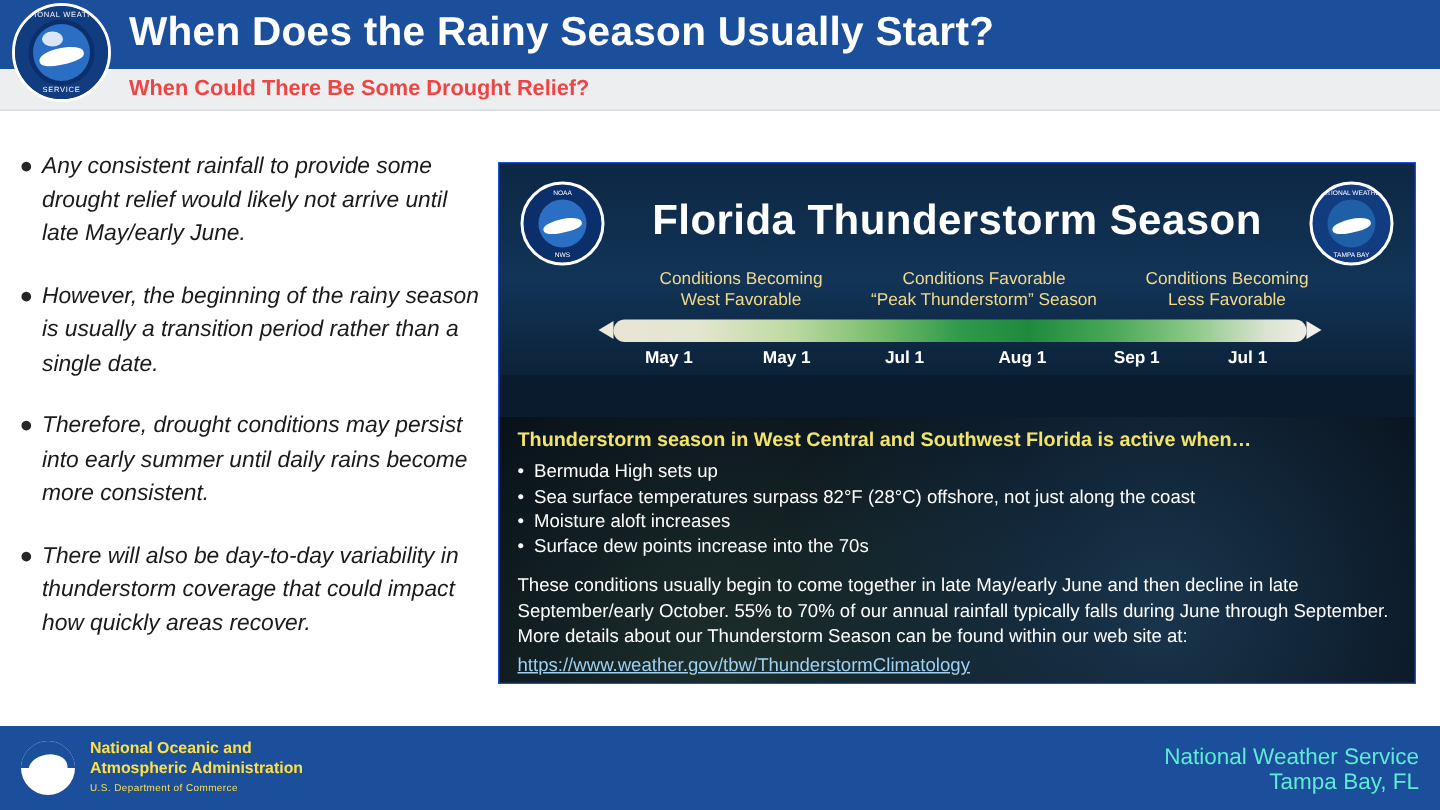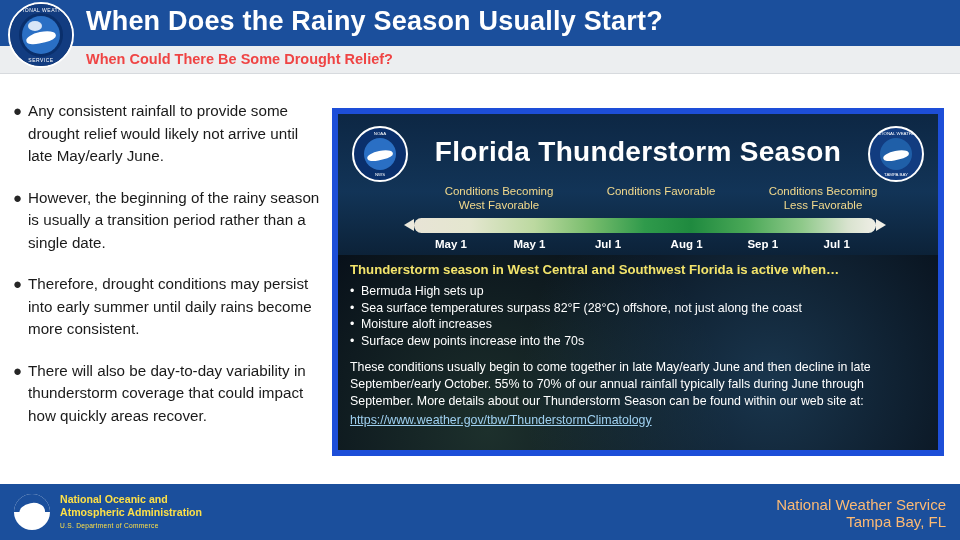--- a/index.html
+++ b/index.html
@@ -89,28 +89,29 @@
   .bullet .dot {
     flex: 0 0 18px;
     font-size: 15px; line-height: 22px; color: #262626;
     text-align: left;
     padding-left: 3px;
   }
   .bullet .btext {
     font-size: 15.2px;
     line-height: 22.5px;
     color: #1a1a1a;
+    font-style: italic;
   }
 
   
   .panel {
     position: absolute; top: 108px; left: 332px;
     width: 612px; height: 348px;
     background: #0b1b2e;
-    border: 6px solid #1d4ed8;
+    border: 1px solid #1d4ed8;
     overflow: hidden;
   }
   .panel-top {
     position: relative;
     width: 100%; height: 141px;
     background: linear-gradient(180deg, #0d2744 0%, #123457 55%, #0c2238 100%);
   }
   .panel-title {
     position: absolute; top: 22px; left: 0; width: 100%;
     text-align: center;
@@ -194,20 +195,21 @@
 
   
   .panel-bottom {
     position: relative;
     width: 100%; height: 206px;
     background:
       radial-gradient(circle at 72% 62%, rgba(40,85,120,.55) 0%, rgba(10,22,36,0) 55%),
       radial-gradient(circle at 25% 85%, rgba(70,110,80,.35) 0%, rgba(10,22,36,0) 50%),
       #070f19;
     padding: 7px 12px 0 12px;
+    margin-top: 28px;
   }
   .yellow-head {
     font-size: 13.2px; font-weight: bold; color: #f2e36b;
     margin-bottom: 6px;
   }
   .dark-list { list-style: none; }
   .dark-list li {
     font-size: 12.4px; color: #ffffff;
     line-height: 16.5px;
     padding-left: 11px; position: relative;
@@ -255,21 +257,21 @@
     color: #fde047;
   }
   .footer-left .l1, .footer-left .l2 {
     font-size: 10.6px; font-weight: bold; line-height: 12.5px;
   }
   .footer-left .l3 {
     font-size: 6.6px; margin-top: 4px; letter-spacing: .3px;
   }
   .footer-right {
     position: absolute; top: 12px; right: 14px;
-    text-align: right; color: #fdba74;
+    text-align: right; color: #5eead4;
   }
   .footer-right .r1 { font-size: 15px; }
   .footer-right .r2 { font-size: 15px; }
 </style>
 </head>
 <body>
 
 <div class="slide">
 
   <div class="header-bar"></div>
@@ -322,20 +324,21 @@
 
       <div class="panel-title">Florida Thunderstorm Season</div>
 
       <div class="tl-labels">
         <div class="tl-cond c0">
           <div>Conditions Becoming</div>
           <div>West Favorable</div>
         </div>
         <div class="tl-cond c1">
           <div>Conditions Favorable</div>
+          <div>“Peak Thunderstorm” Season</div>
         </div>
         <div class="tl-cond c2">
           <div>Conditions Becoming</div>
           <div>Less Favorable</div>
         </div>
       </div>
 
       <div class="tl-bar"></div>
 
       <div class="tl-ticks">

